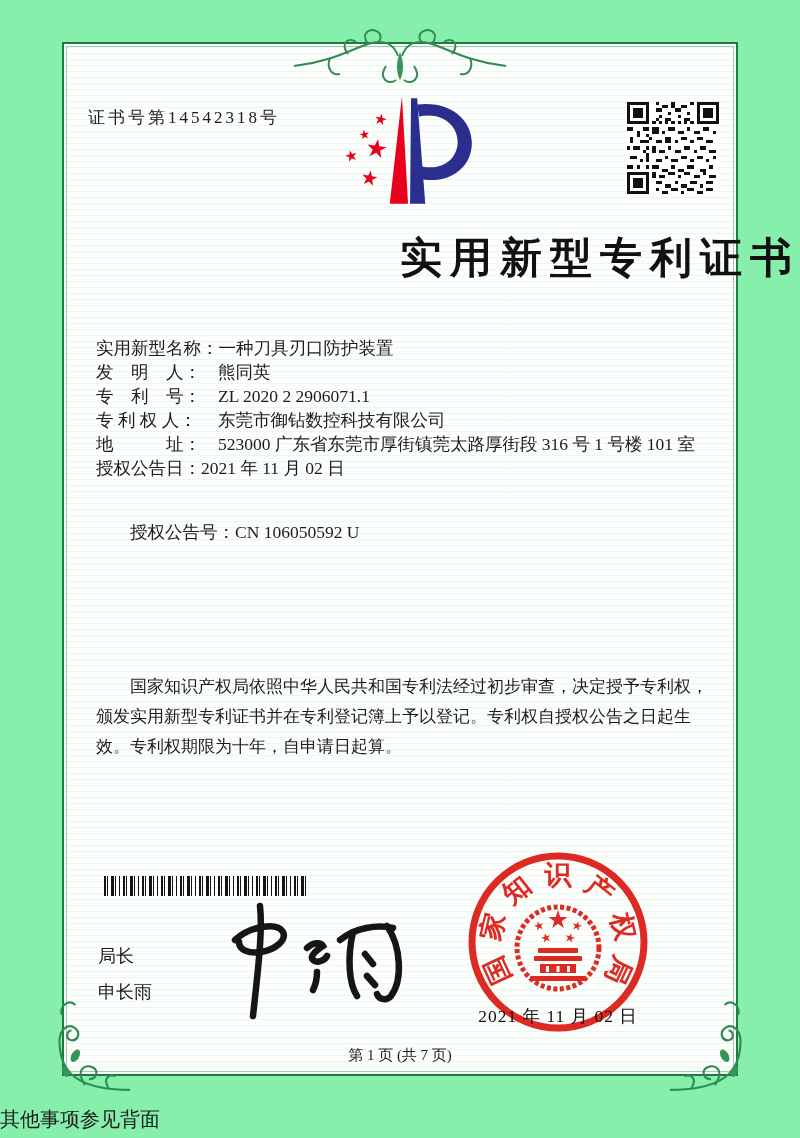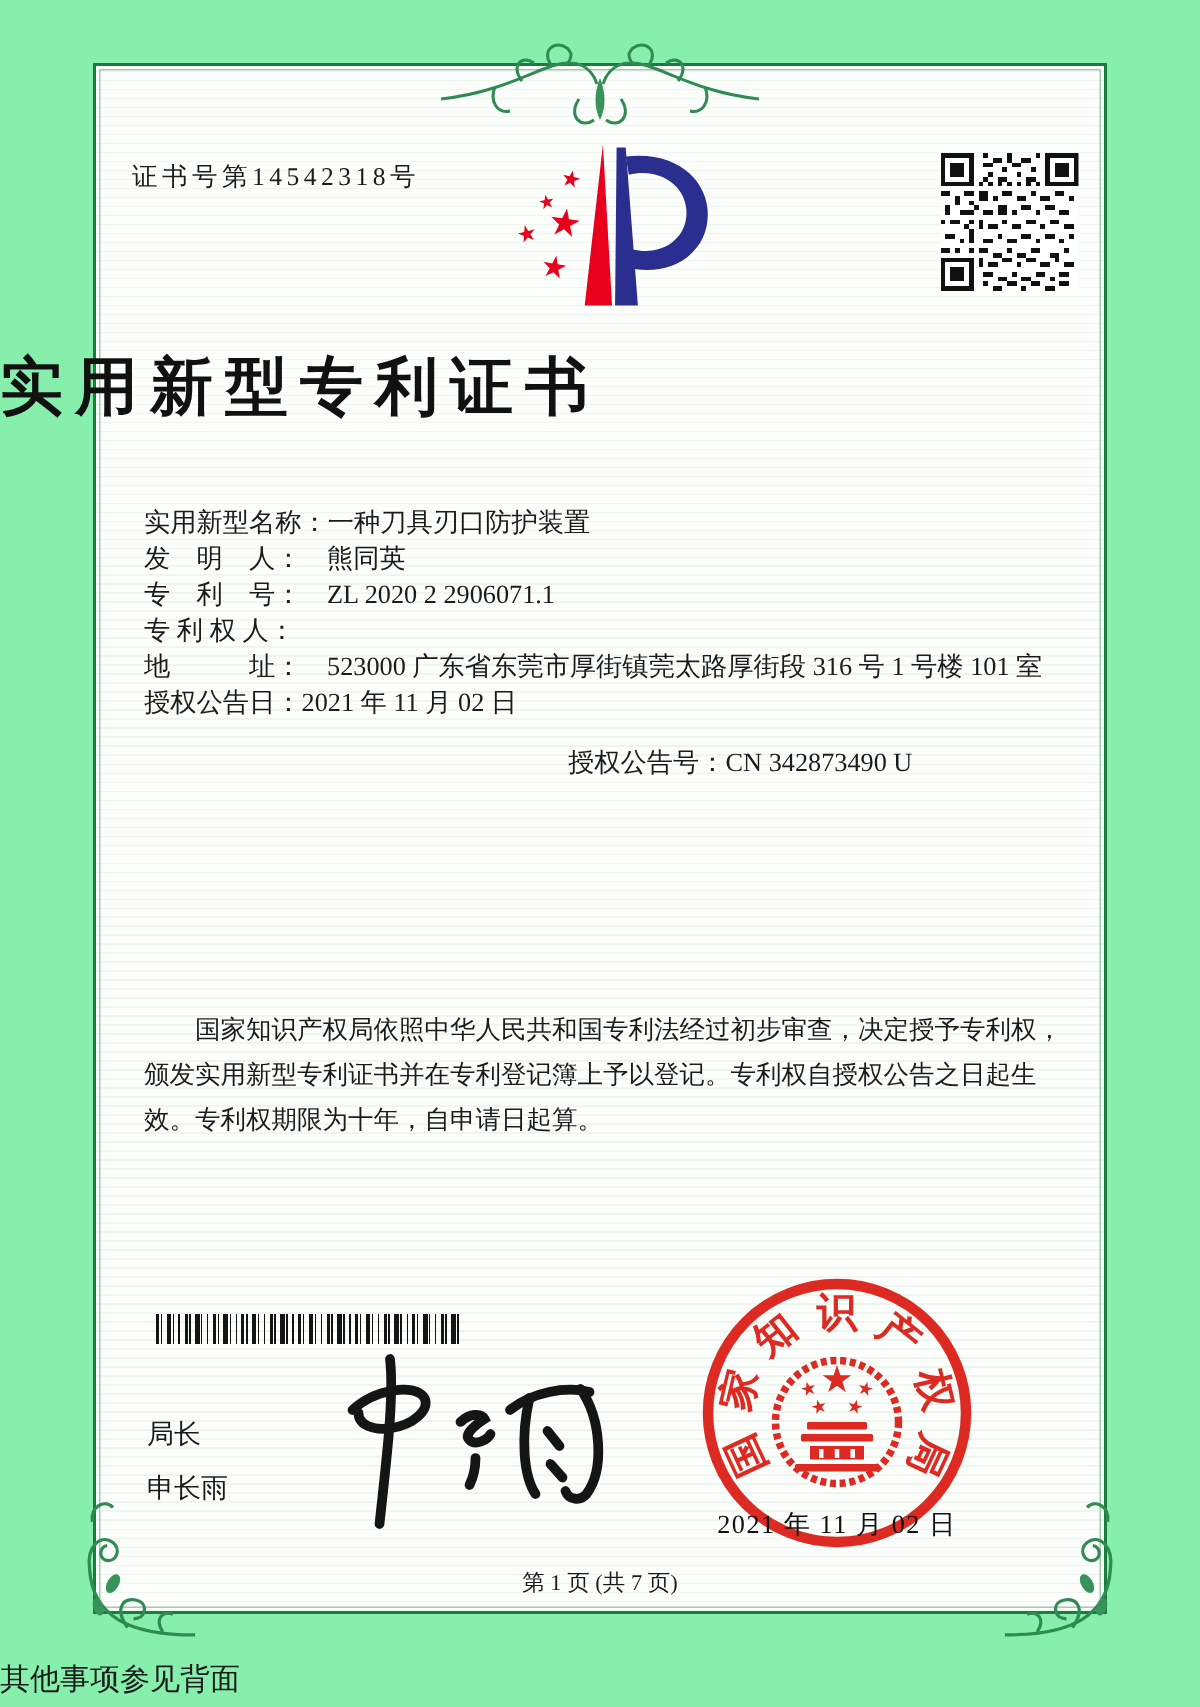--- a/index.html
+++ b/index.html
@@ -7,27 +7,27 @@
         font-family:"Liberation Serif","DejaVu Serif",serif;color:#1b1b1b;}
   
   .frame{position:absolute;left:62px;top:42px;width:672px;height:1030px;
          border:2.5px solid #1e7b40;
          background-color:#fcfefc;
          background-image:repeating-linear-gradient(0deg, rgba(110,170,130,0.10) 0 1px, transparent 1px 6px);}
   .frame-inner{position:absolute;inset:2px;border:1.5px solid #9ecbaa;}
   .cert-no{position:absolute;left:88px;top:106px;font-size:17px;letter-spacing:3px;}
   .logo{position:absolute;left:330px;top:90px;width:152px;height:120px;}
   .qr{position:absolute;left:627px;top:102px;width:92px;height:92px;}
-  .title{position:absolute;left:0;top:230px;width:100%;text-align:left;
+  .title{position:absolute;left:0;top:230px;width:100%;text-align:right;
          font-size:42px;font-weight:bold;letter-spacing:8px;color:#111;}
   .fields{position:absolute;left:96px;top:336px;width:612px;font-size:17.5px;line-height:24px;}
   .frow{display:flex;}
   .flabel{flex:0 0 122px;white-space:nowrap;}
   .fvalue{flex:1;}
-  .frow-double{display:flex;margin-bottom:0;}
+  .frow-double{display:flex;margin-bottom:0;flex-direction:column;}
   .fpair{display:flex;white-space:nowrap;}
   .fpair + .fpair{margin-left:34px;margin-top:40px;}
   .paras{position:absolute;left:96px;top:672px;width:614px;font-size:17px;line-height:30px;}
   .paras p{margin:0;text-indent:2em;}
   .barcode{position:absolute;left:104px;top:876px;width:205px;height:20px;
     background:repeating-linear-gradient(90deg,
       #141414 0 2px, transparent 2px 3px,
       #141414 3px 4px, transparent 4px 7px,
       #141414 7px 10px, transparent 10px 11px,
       #141414 11px 12px, transparent 12px 15px,
@@ -133,33 +133,34 @@
     <div class="frow">
       <span class="flabel">发　明　人：</span>
       <span class="fvalue">熊同英</span>
     </div>
     <div class="frow">
       <span class="flabel">专　利　号：</span>
       <span class="fvalue">ZL 2020 2 2906071.1</span>
     </div>
     <div class="frow">
       <span class="flabel">专 利 权 人：</span>
+      <span class="fvalue">东莞市御钻数控科技有限公司</span>
     </div>
     <div class="frow">
       <span class="flabel">地　　　址：</span>
       <span class="fvalue">523000 广东省东莞市厚街镇莞太路厚街段 316 号 1 号楼 101 室</span>
     </div>
     <div class="frow-double">
       <span class="fpair">
         <span>授权公告日：</span>
         <span>2021 年 11 月 02 日</span>
       </span>
       <span class="fpair">
         <span>授权公告号：</span>
-        <span>CN 342873490 U</span>
+        <span>CN 106050592 U</span>
       </span>
     </div>
   </div>
 
   <div class="paras">
     <p>国家知识产权局依照中华人民共和国专利法经过初步审查，决定授予专利权，颁发实用新型专利证书并在专利登记簿上予以登记。专利权自授权公告之日起生效。专利权期限为十年，自申请日起算。</p>
   </div>
 
   <div class="barcode"></div>
 

